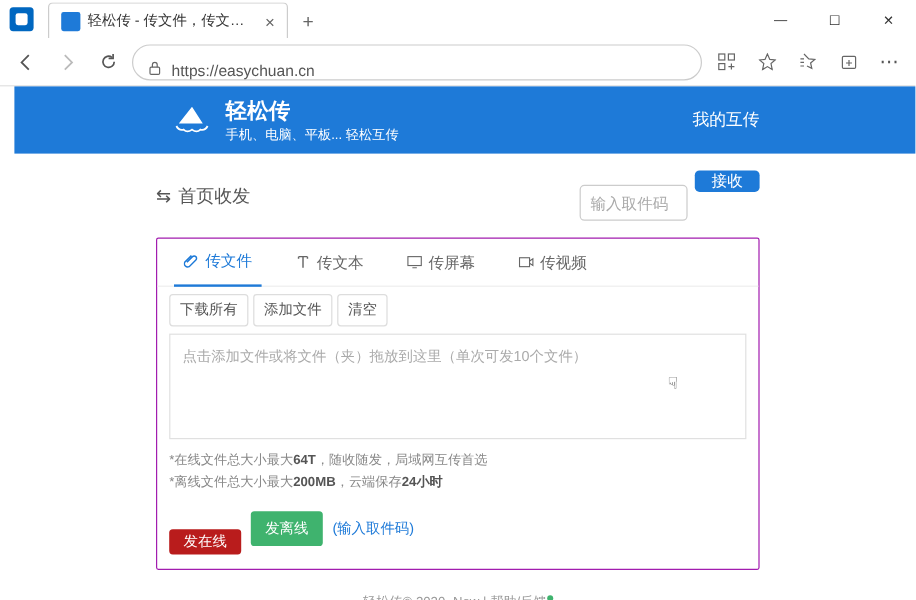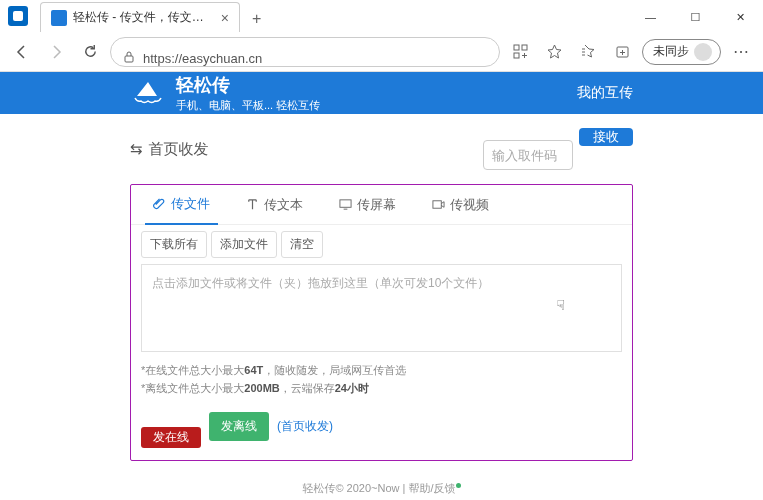--- a/index.html
+++ b/index.html
@@ -21,21 +21,21 @@
 .nav-btn { width: 28px; height: 28px; display: flex; align-items: center; justify-content: center; color: #555; border-radius: 4px; }
 .nav-btn.disabled { color: #bbb; }
 .addressbar { flex: 1; height: 30px; border: 1px solid #ccc; border-radius: 15px; display: flex; align-items: flex-end; padding: 0 12px; font-size: 13px; color: #555; }
 .addressbar .lock { margin-right: 8px; color: #666; }
 .tb-right { display: flex; align-items: center; gap: 6px; }
 .tb-icon { width: 28px; height: 28px; display: flex; align-items: center; justify-content: center; color: #555; }
 .sync-btn { border: 1px solid #888; border-radius: 14px; padding: 3px 8px 3px 10px; display: flex; align-items: center; gap: 5px; font-size: 12px; color: #333; }
 .avatar { width: 18px; height: 18px; border-radius: 50%; background: #ddd; }
 
 
-.header-blue { background: #1e7ad8; height: 42px; display: flex; align-items: center; padding: 0 130px; color: #fff; }
+.header-blue { background: #1e7ad8; height: 56px; display: flex; align-items: center; padding: 0 130px; color: #fff; margin-left: 12px; }
 .logo-boat { width: 36px; height: 30px; margin-right: 10px; display: flex; align-items: center; justify-content: center; }
 .brand-name { font-size: 18px; font-weight: bold; }
 .brand-sub { font-size: 11px; margin-top: 1px; }
 .header-right { margin-left: auto; font-size: 14px; }
 
 .page-body { padding: 14px 130px 0; }
 .page-top { display: flex; align-items: center; margin-bottom: 14px; }
 .page-title { font-size: 15px; color: #555; display: flex; align-items: center; gap: 6px; }
 .receive-group { margin-left: auto; display: flex; gap: 6px; }
 .code-input { width: 90px; height: 30px; border: 1px solid #ccc; border-radius: 4px; padding: 0 8px; font-size: 13px; margin-top: 12px; }
@@ -130,24 +130,20 @@
           <path d="M4 1 L8 5 L13 5.5 L9.5 8.5 L10.5 13 L6.5 11" stroke="#666" fill="none"></path>
           <path d="M1 5 H4 M1 8 H4 M1 11 H4" stroke="#666"></path>
         </svg>
       </div>
     <div class="tb-icon">
         <svg width="15" height="15" viewBox="0 0 15 15">
           <rect x="2" y="3" width="11" height="10" rx="1" stroke="#666" fill="none"></rect>
           <path d="M7.5 6 V11 M5 8.5 H10" stroke="#666"></path>
         </svg>
       </div>
-    <div class="sync-btn">
-      <span>未同步</span>
-      <div class="avatar"></div>
-    </div>
     <div class="tb-icon">⋯</div>
   </div>
 </div>
 
 <div class="header-blue">
   <div class="logo-boat">
     <svg width="30" height="26" viewBox="0 0 30 26">
         <path d="M15 2 L15 16 L4 16 Z M15 2 L15 16 L24 16 Z" fill="#fff"></path>
         <path d="M2 18 Q4 22 8 21 Q11 24 15 21 Q19 24 22 21 Q26 22 28 18" stroke="#fff" stroke-width="1.5" fill="none"></path>
       </svg>
@@ -213,21 +209,21 @@
     </div>
 
     <div class="hints">
       <div><span>*在线文件总大小最大</span><b>64T</b><span>，随收随发，局域网互传首选</span></div>
       <div><span>*离线文件总大小最大</span><b>200MB</b><span>，云端保存</span><b>24小时</b></div>
     </div>
 
     <div class="send-row">
       <button class="send-online">发在线</button>
       <button class="send-offline">发离线</button>
-      <a href="#" class="diff-link">(首页收发)</a>
+      <a href="#" class="diff-link">(输入取件码)</a>
     </div>
   </div>
 
   <div class="footer">
     <span>轻松传© 2020~Now</span> | <a href="#">帮助/反馈</a><span class="dot-green"></span><br>
      | 
   </div>
 </div>
 
 </body></html>

